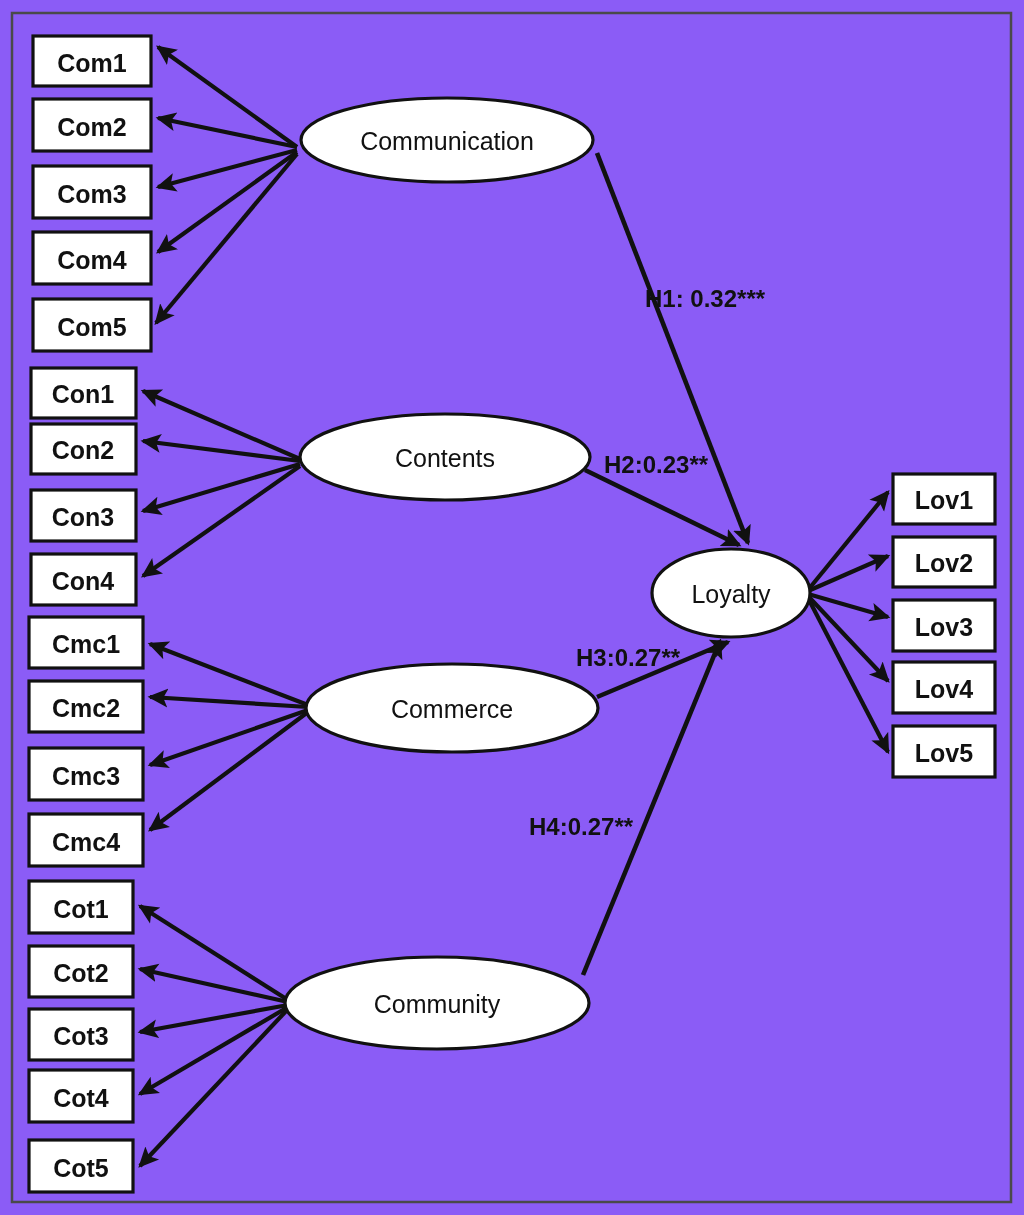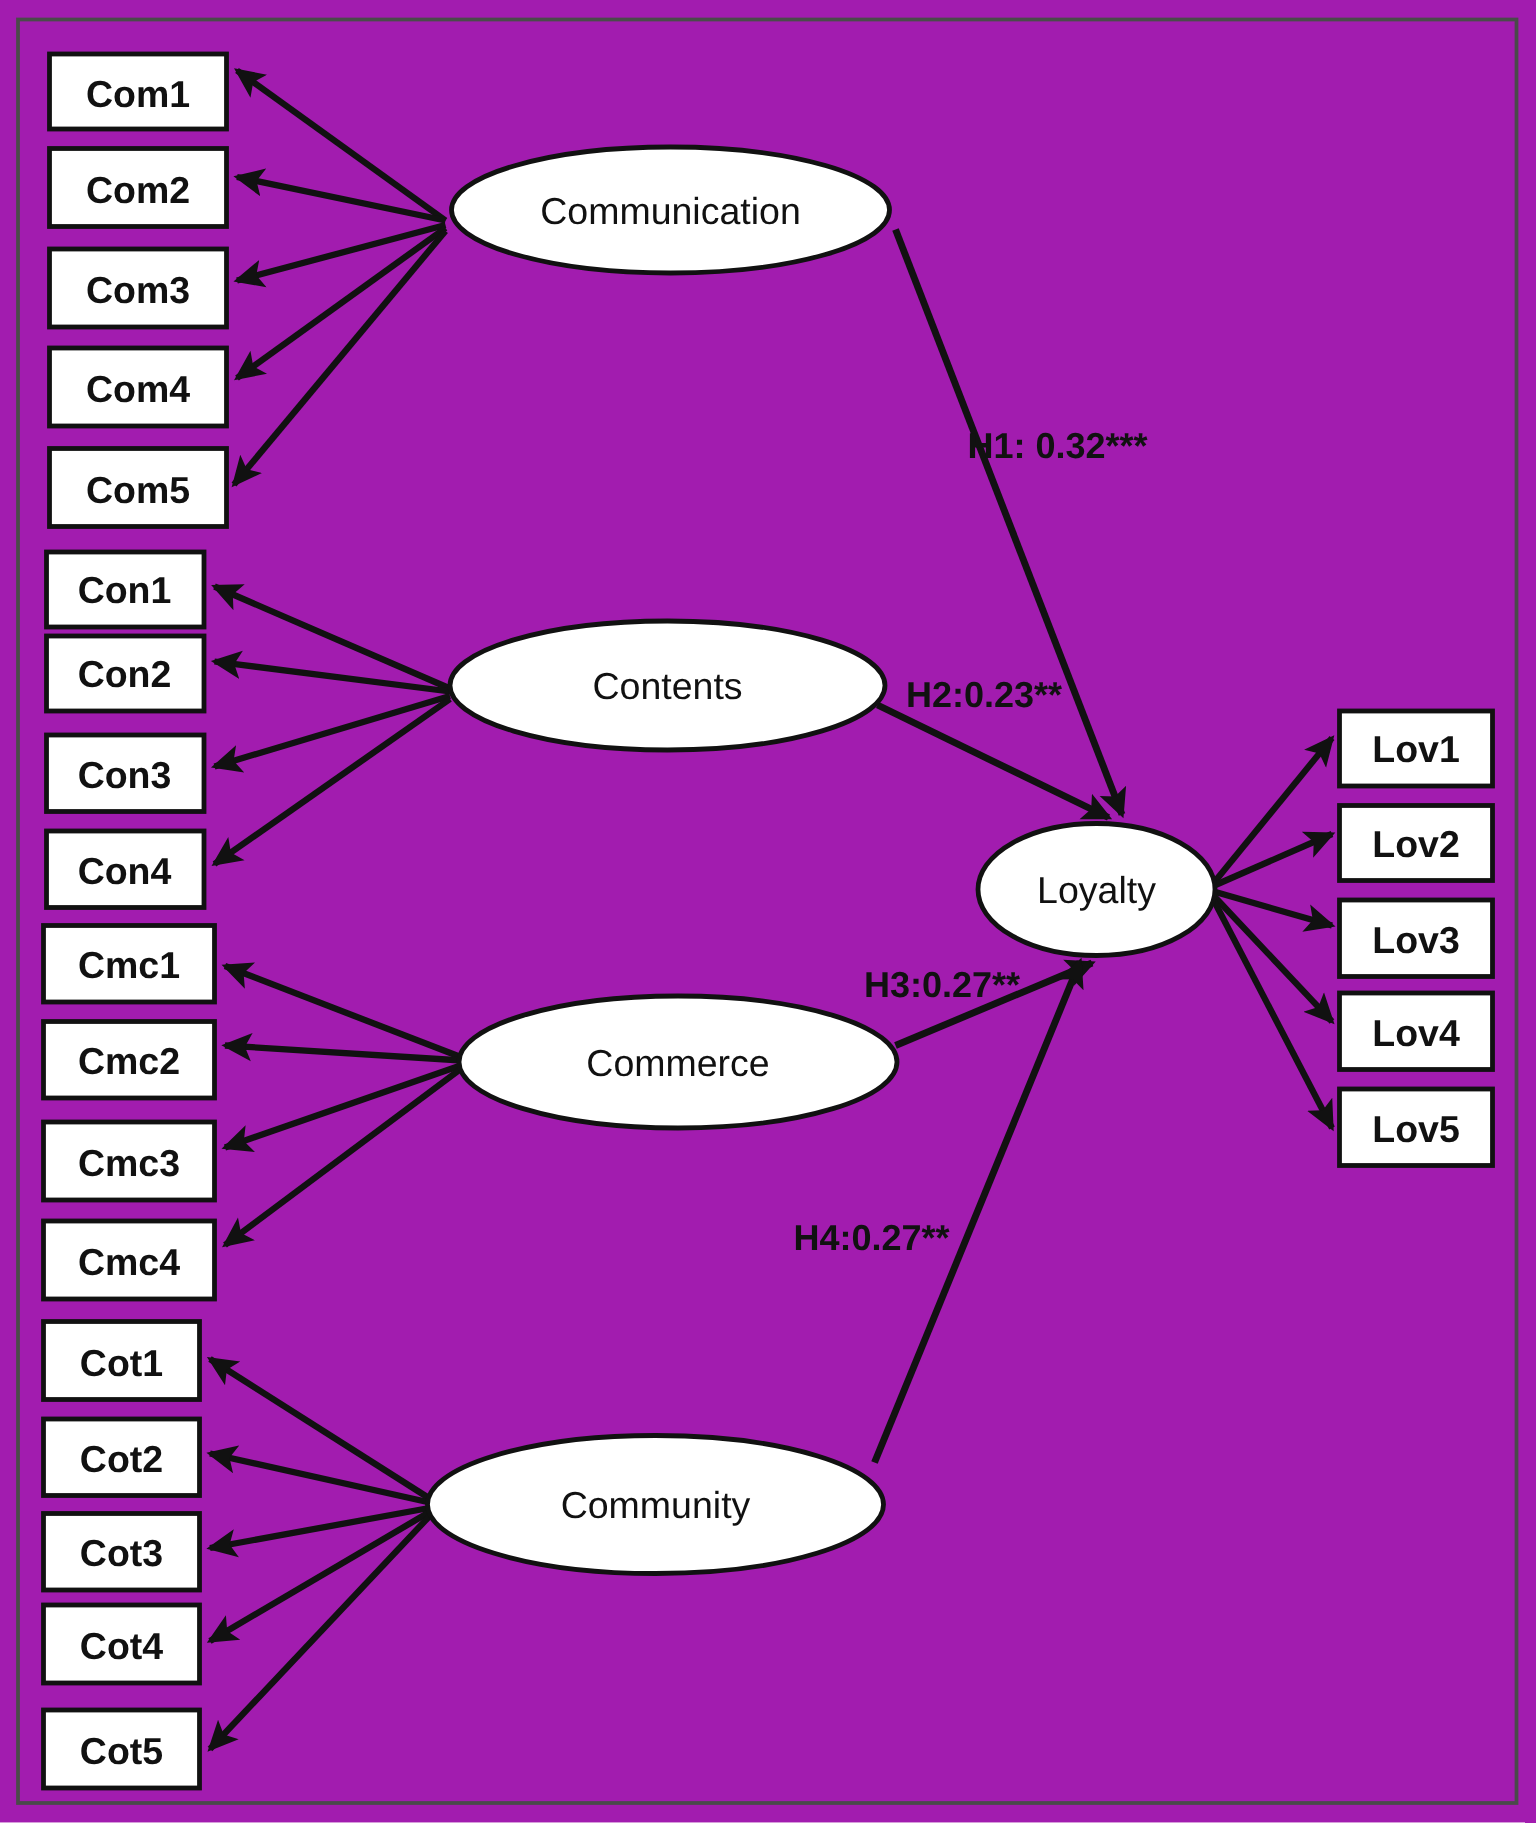--- a/index.html
+++ b/index.html
@@ -11,21 +11,21 @@
   body {
     width: 1024px;
     height: 1215px;
     font-family: "Liberation Sans", sans-serif;
     overflow: hidden;
   }
   #diagram-root {
     position: relative;
     width: 1024px;
     height: 1215px;
-    background: #a21caf;
+    background: #8b5cf6;
   }
   #sem-svg {
     position: absolute;
     top: 0;
     left: 0;
     width: 1024px;
     height: 1215px;
     display: block;
   }
   .frame-rect {

